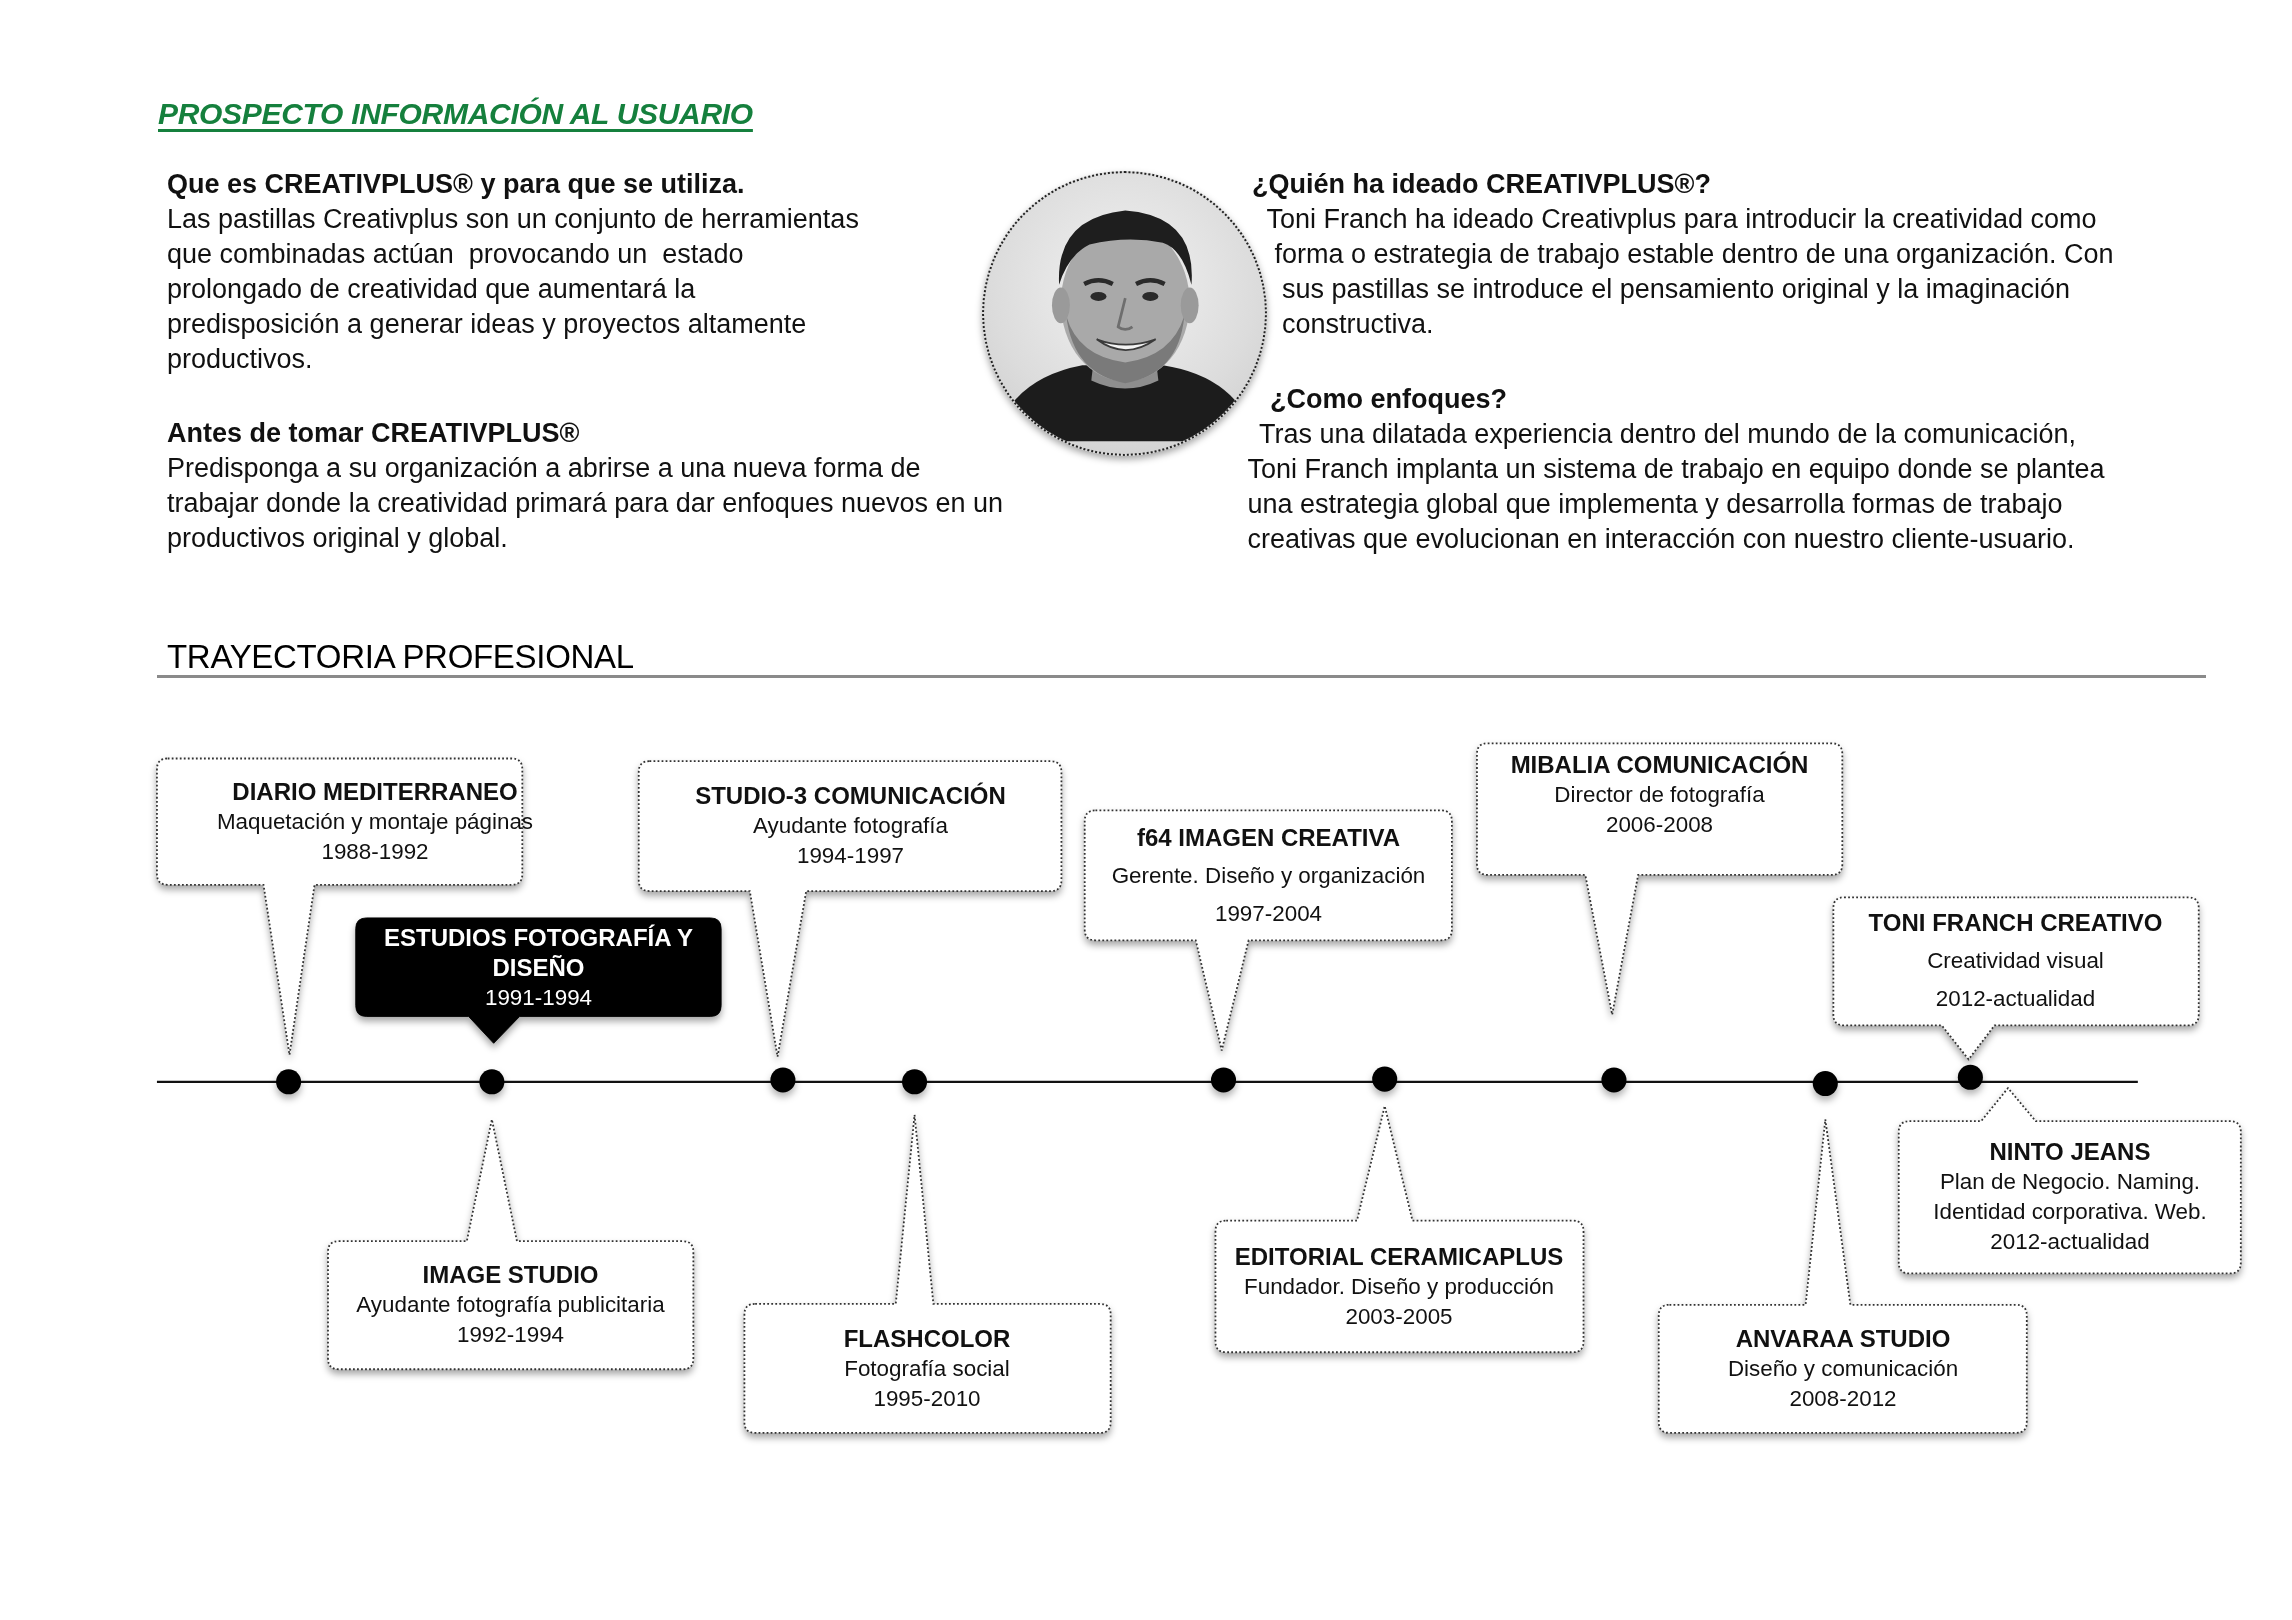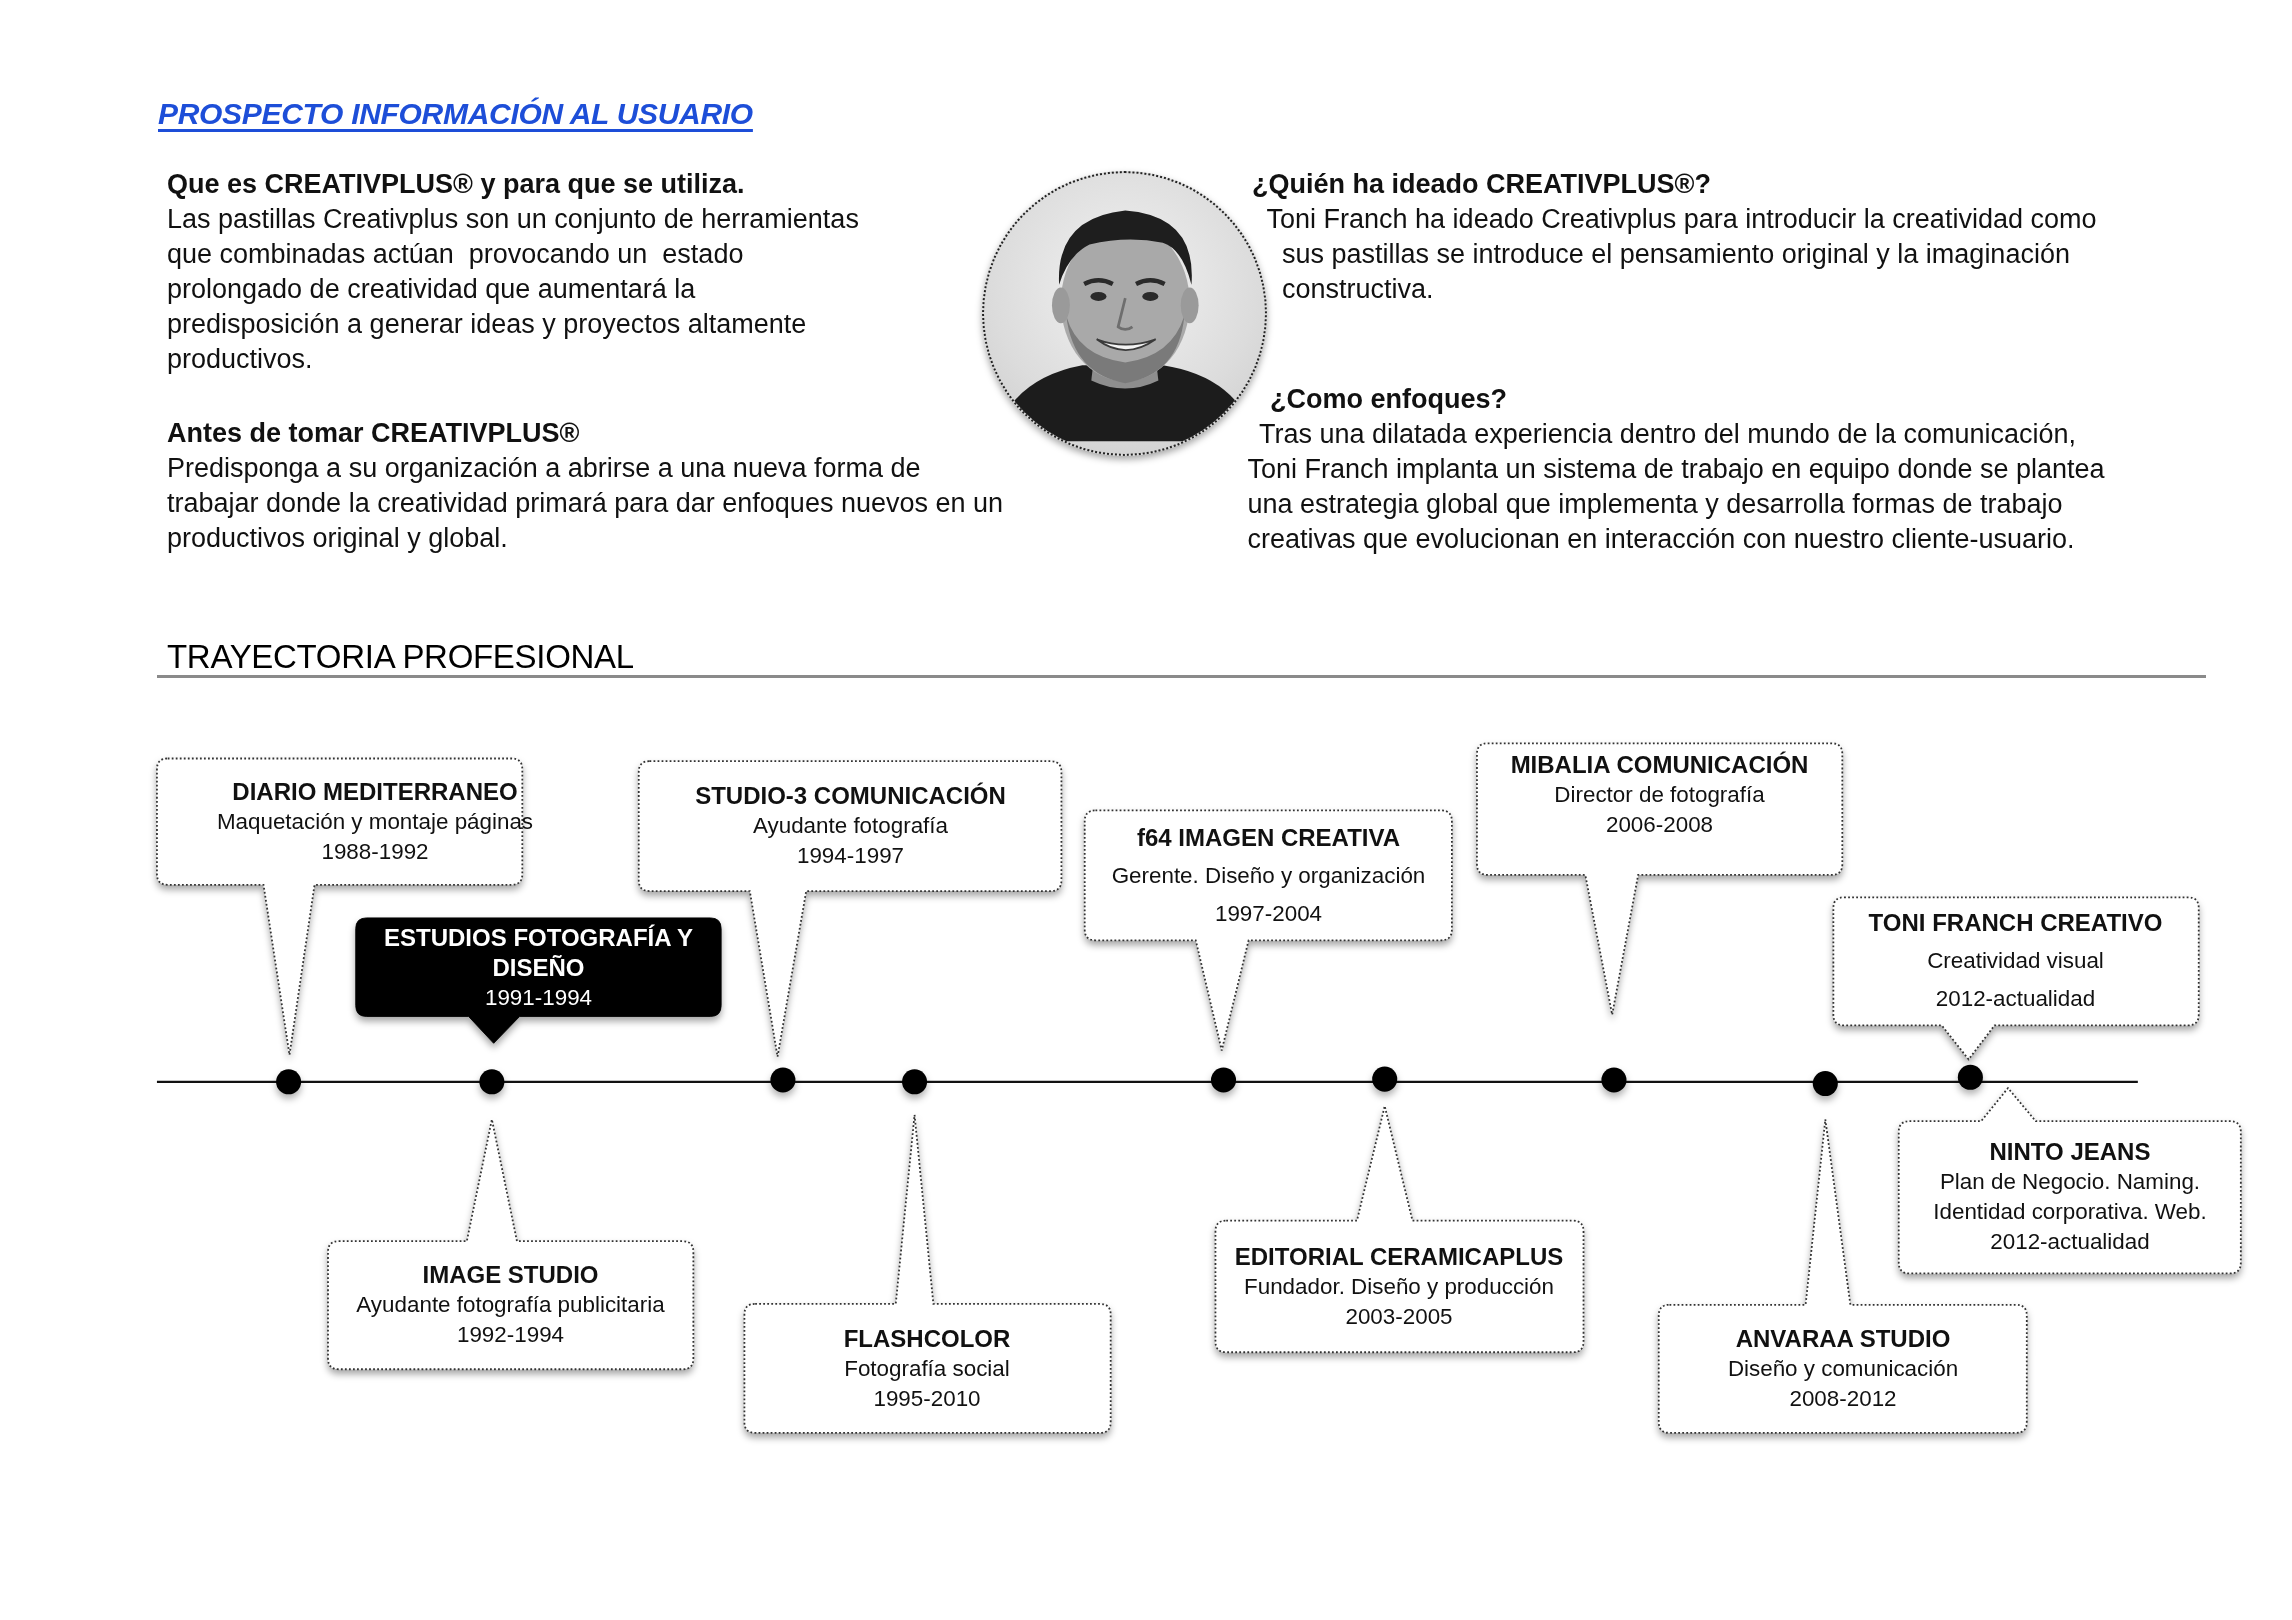--- a/index.html
+++ b/index.html
@@ -1,21 +1,21 @@
 <!DOCTYPE html>
 <html style="font-size:14.3px"><head>
 <meta charset="utf-8">
 <style>
   html, body { margin: 0; padding: 0; background: #ffffff; }
   body { width: 2293px; height: 1620px; position: relative; overflow: hidden;
          font-family: "Liberation Sans", "DejaVu Sans", sans-serif; color: #111; }
   .abs { position: absolute; }
 
   .page-title { left: 158px; top: 97px; font-size: 30px; font-weight: bold; font-style: italic;
-                color: #1d4ed8; text-decoration: underline; text-decoration-thickness: 2.7px;
+                color: #15803d; text-decoration: underline; text-decoration-thickness: 2.7px;
                 text-underline-offset: 5.4px; white-space: nowrap; letter-spacing: -0.3px; }
 
   .section { font-size: 27px; line-height: 35px; color: #111; }
   .section h2 { margin: 0; font-size: 27px; font-weight: bold; line-height: 35px; }
   .section .line { display: block; white-space: nowrap; }
 
   .sec-que { left: 167px; top: 167px; width: 806px; }
   .sec-antes { left: 167px; top: 416px; width: 985px; }
   .sec-quien { left: 1252px; top: 167px; width: 1003px; }
   .sec-como { left: 1252px; top: 382px; width: 1003px; }
@@ -81,20 +81,21 @@
 
     <path d="M158 140 L150 172 Q158 178 166 172" stroke="#6e6e6e" stroke-width="3" fill="none"></path>
 
     <path d="M126 186 Q158 210 192 186 Q158 198 126 186 Z" fill="#f4f4f4" stroke="#3a3a3a" stroke-width="2"></path>
   </svg>
 </div>
 
 <div class="abs section sec-quien">
   <h2>¿Quién ha ideado CREATIVPLUS®?</h2>
   <span class="line" style="white-space:pre">  Toni Franch ha ideado Creativplus para introducir la creatividad como</span>
+  <span class="line" style="white-space:pre">   forma o estrategia de trabajo estable dentro de una organización. Con</span>
   <span class="line" style="white-space:pre">    sus pastillas se introduce el pensamiento original y la imaginación</span>
   <span class="line" style="white-space:pre">    constructiva.</span>
 </div>
 
 <div class="abs section sec-como">
   <h2 style="padding-left:18px">¿Como enfoques?</h2>
   <span class="line" style="white-space:pre"> Tras una dilatada experiencia dentro del mundo de la comunicación,</span>
   <span class="line" style="margin-left:-4.5px">Toni Franch implanta un sistema de trabajo en equipo donde se plantea</span>
   <span class="line" style="margin-left:-4.5px">una estrategia global que implementa y desarrolla formas de trabajo</span>
   <span class="line" style="margin-left:-4.5px">creativas que evolucionan en interacción con nuestro cliente-usuario.</span>

